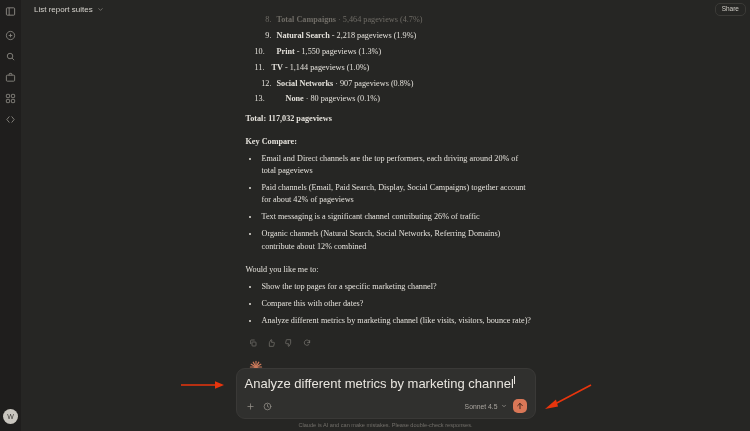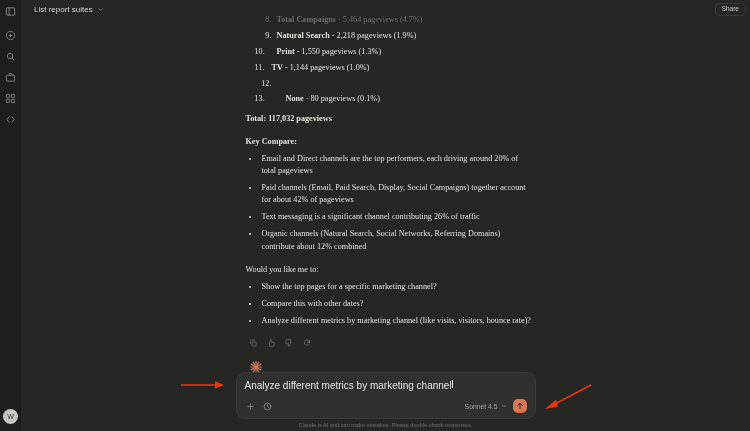--- a/index.html
+++ b/index.html
@@ -182,21 +182,21 @@
   .composer {
     width: 300px;
     background: #30302e;
     border: 1px solid #3a3937;
     border-radius: 9px;
     padding: 7px 8px 5px 8px;
     position: relative;
   }
   .composer-text {
     font-family: "Liberation Sans", sans-serif;
-    font-size: 10px;
+    font-size: 13px;
     color: #e8e5df;
     min-height: 11px;
     display: flex;
     align-items: flex-start;
     white-space: nowrap;
   }
   .caret {
     display: inline-block;
     width: 1px;
     height: 8px;
@@ -332,20 +332,21 @@
             <li style="display: flex;">
               <span style="width: 17px; flex: 0 0 17px; margin-right: 5px;">10.</span>
               <span><b>Print</b> - 1,550 pageviews (1.3%)</span>
             </li>
             <li style="display: flex;">
               <span style="width: 17px; text-align: left; flex: 0 0 17px; margin-right: 0;">11.</span>
               <span><b>TV</b> - 1,144 pageviews (1.0%)</span>
             </li>
             <li style="display: flex;">
               <span style="width: 17px; text-align: right; flex: 0 0 17px; margin-right: 5px;">12.</span>
+              <span><b>Social Networks</b> · 907 pageviews (0.8%)</span>
             </li>
             <li style="display: flex;">
               <span style="width: 17px; flex: 0 0 17px; margin-right: 14px;">13.</span>
               <span><b>None</b> · 80 pageviews (0.1%)</span>
             </li>
           </ol>
 
         <div class="total-line">Total: 117,032 pageviews</div>
 
         <div class="section-head">Key Compare:</div>

